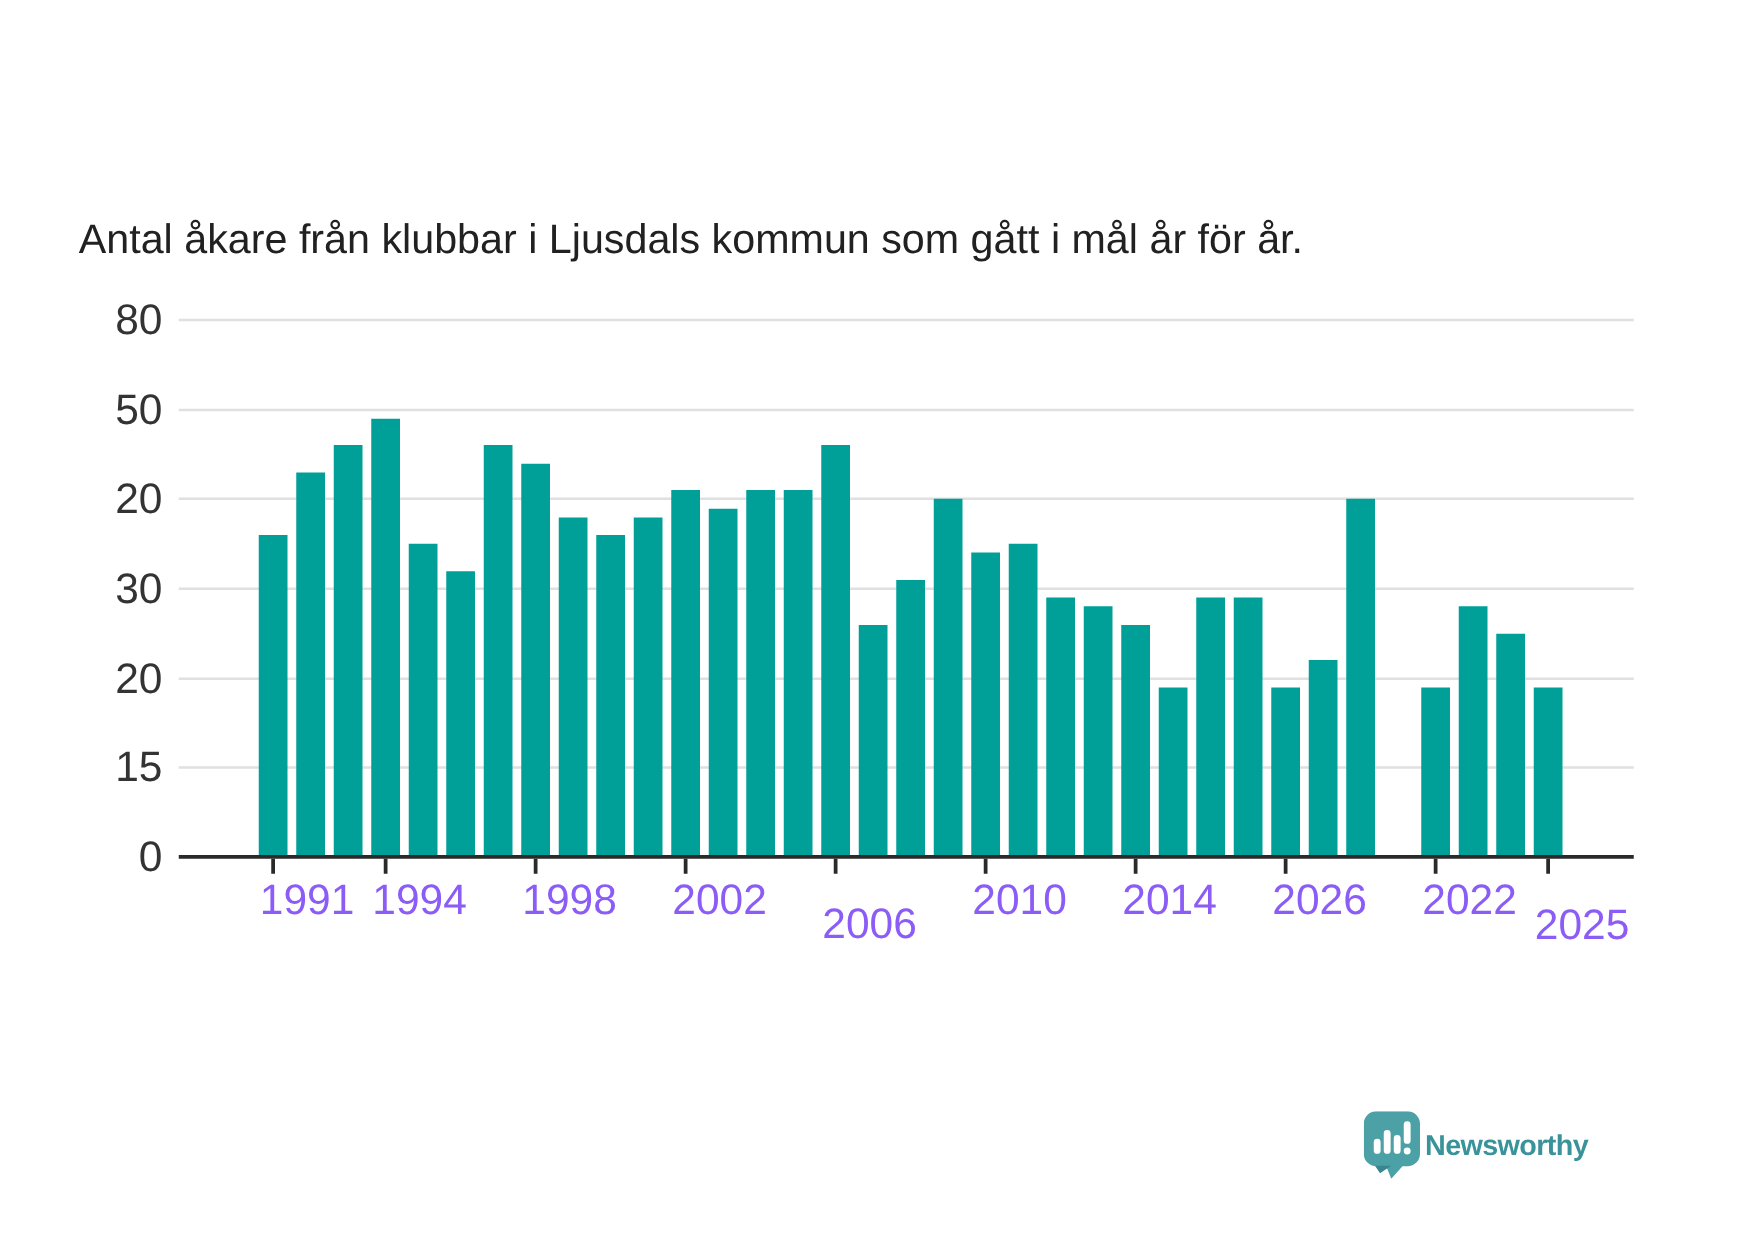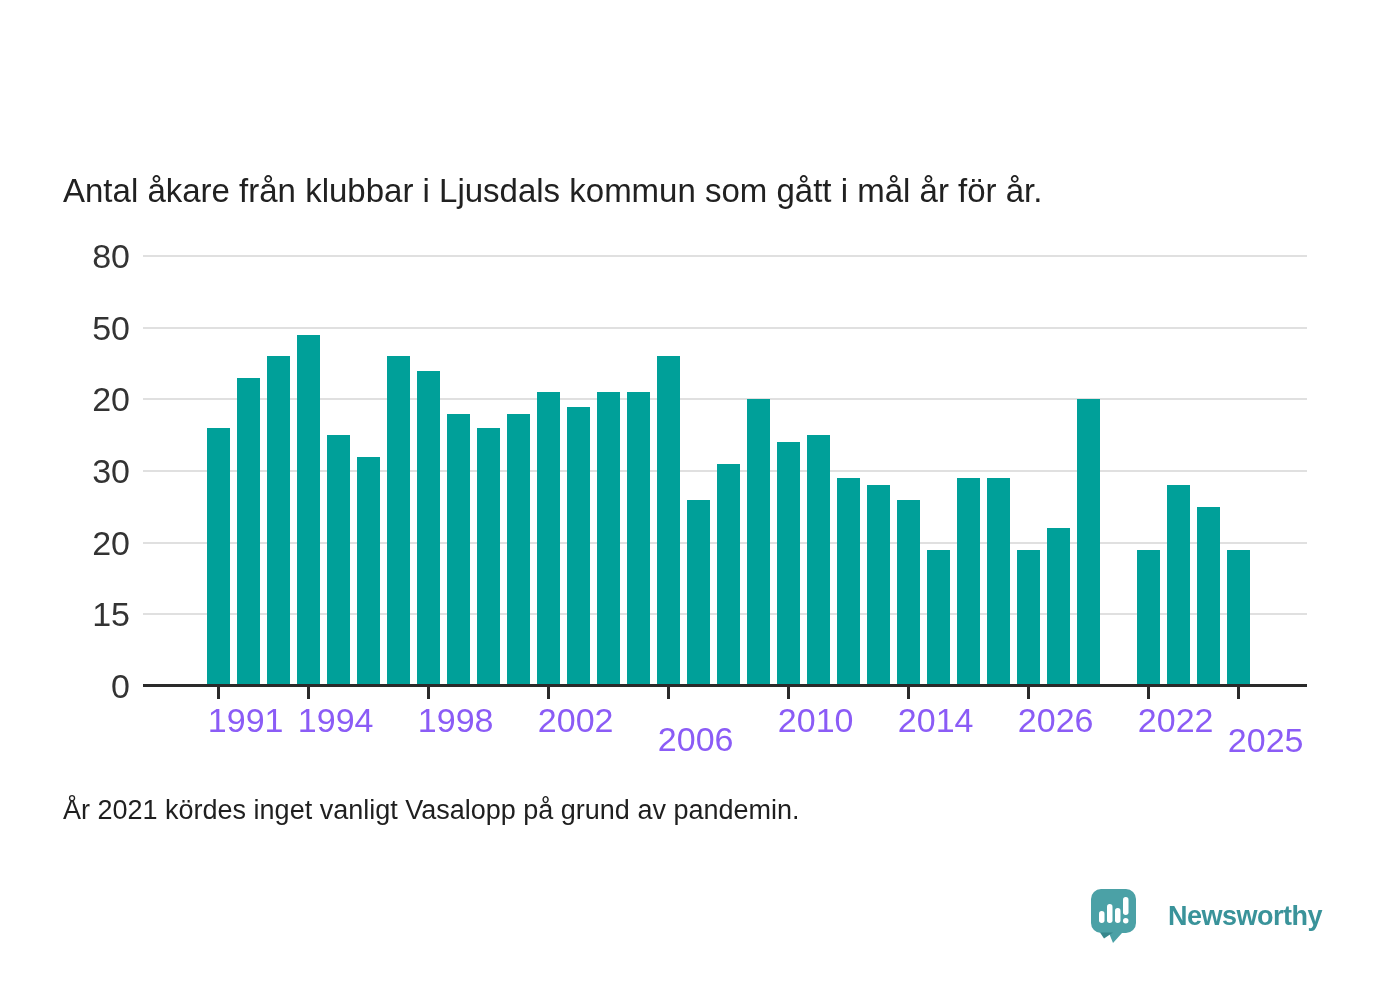--- a/index.html
+++ b/index.html
@@ -27,21 +27,21 @@
   .xlabel {
     position:absolute; width:130px; text-align:right;
     font-size:34px; color:#8b5cf6; line-height:36px; z-index:2;
   }
   .footnote {
     position:absolute; left:63px; top:795px;
     font-size:27px; color:#1f1f1f;
   }
   .logo { position:absolute; left:1091px; top:889px; display:flex; align-items:center; }
   .logo-text {
-    margin-left:32px; font-size:27px; font-weight:600;
+    margin-left:4px; font-size:23px; font-weight:600;
     color:#3a939a; letter-spacing:-0.5px; line-height:52px;
   }
 </style>
 </head>
 <body>
 
 <div class="frame">
 
   <div class="subtitle">Antal åkare från klubbar i Ljusdals kommun som gått i mål år för år.</div>
 
@@ -109,21 +109,20 @@
       <div class="tick" style="left: 907px; top: 687px; background: rgb(42, 42, 42);"></div>
       <div class="xlabel" style="left: 843.5px; top: 702px;">2014</div>
       <div class="tick" style="left: 1027px; top: 687px; background: rgb(42, 42, 42);"></div>
       <div class="xlabel" style="left: 963.5px; top: 702px;">2026</div>
       <div class="tick" style="left: 1147px; top: 687px; background: rgb(42, 42, 42);"></div>
       <div class="xlabel" style="left: 1083.5px; top: 702px;">2022</div>
       <div class="tick" style="left: 1237px; top: 687px; background: rgb(42, 42, 42);"></div>
       <div class="xlabel" style="left: 1173.5px; top: 702px; margin-top: 20px;">2025</div>
     </div>
 
-  <div class="footnote">År 2021 kördes inget vanligt Vasalopp på grund av pandemin.</div>
 
   <div class="logo">
     <svg width="45" height="54" viewBox="0 0 45 54">
       <path id="logo-bubble" d="M10,0 h25 a10,10 0 0 1 10,10 v24 a10,10 0 0 1 -10,10 h-4 l-9,10 -4,-10 h-8 a10,10 0 0 1 -10,-10 v-24 a10,10 0 0 1 10,-10 z" fill="#4ba1a6"></path>
       <path id="logo-fold" d="M9,43.5 l13,0 -9,6 z" fill="#37878c"></path>
       <rect x="8" y="22" width="5.5" height="12" rx="2.7" fill="#ffffff"></rect>
       <rect x="16" y="15" width="5.5" height="19" rx="2.7" fill="#ffffff"></rect>
       <rect x="24" y="19" width="5.5" height="15" rx="2.7" fill="#ffffff"></rect>
       <rect x="32" y="8" width="5.5" height="18" rx="2.7" fill="#ffffff"></rect>
       <rect x="32" y="29" width="5.5" height="5.5" rx="2.7" fill="#ffffff"></rect>

